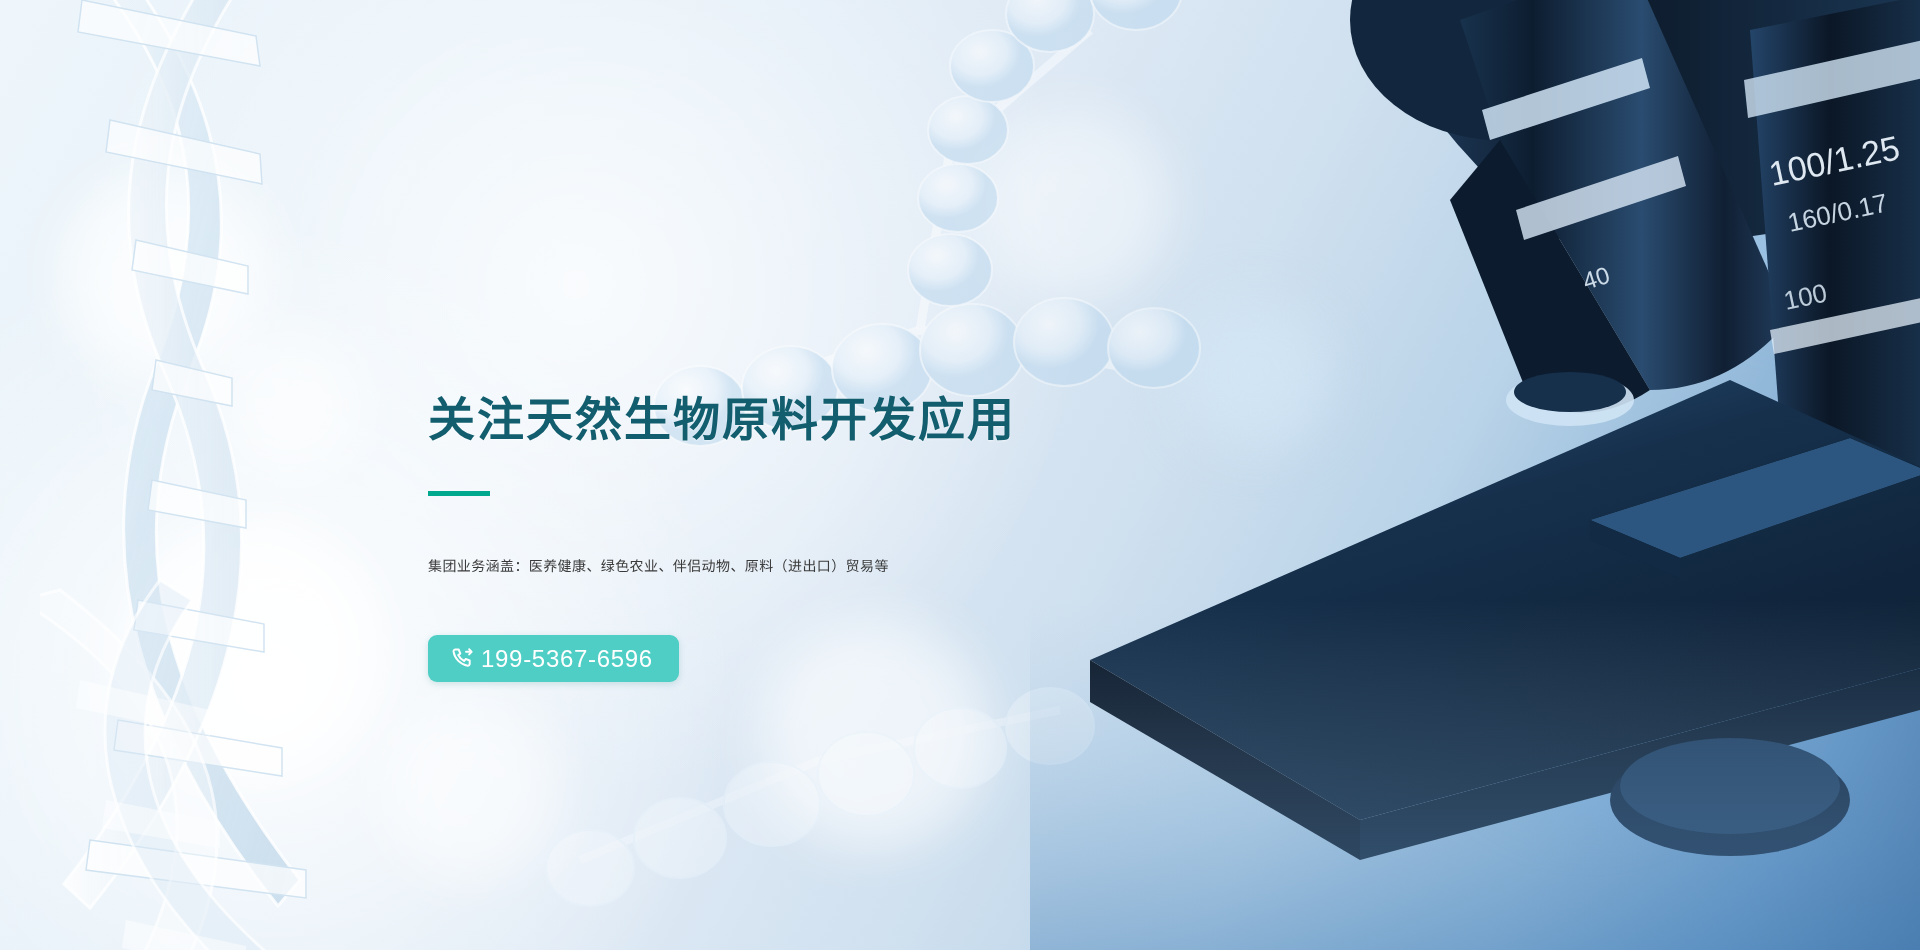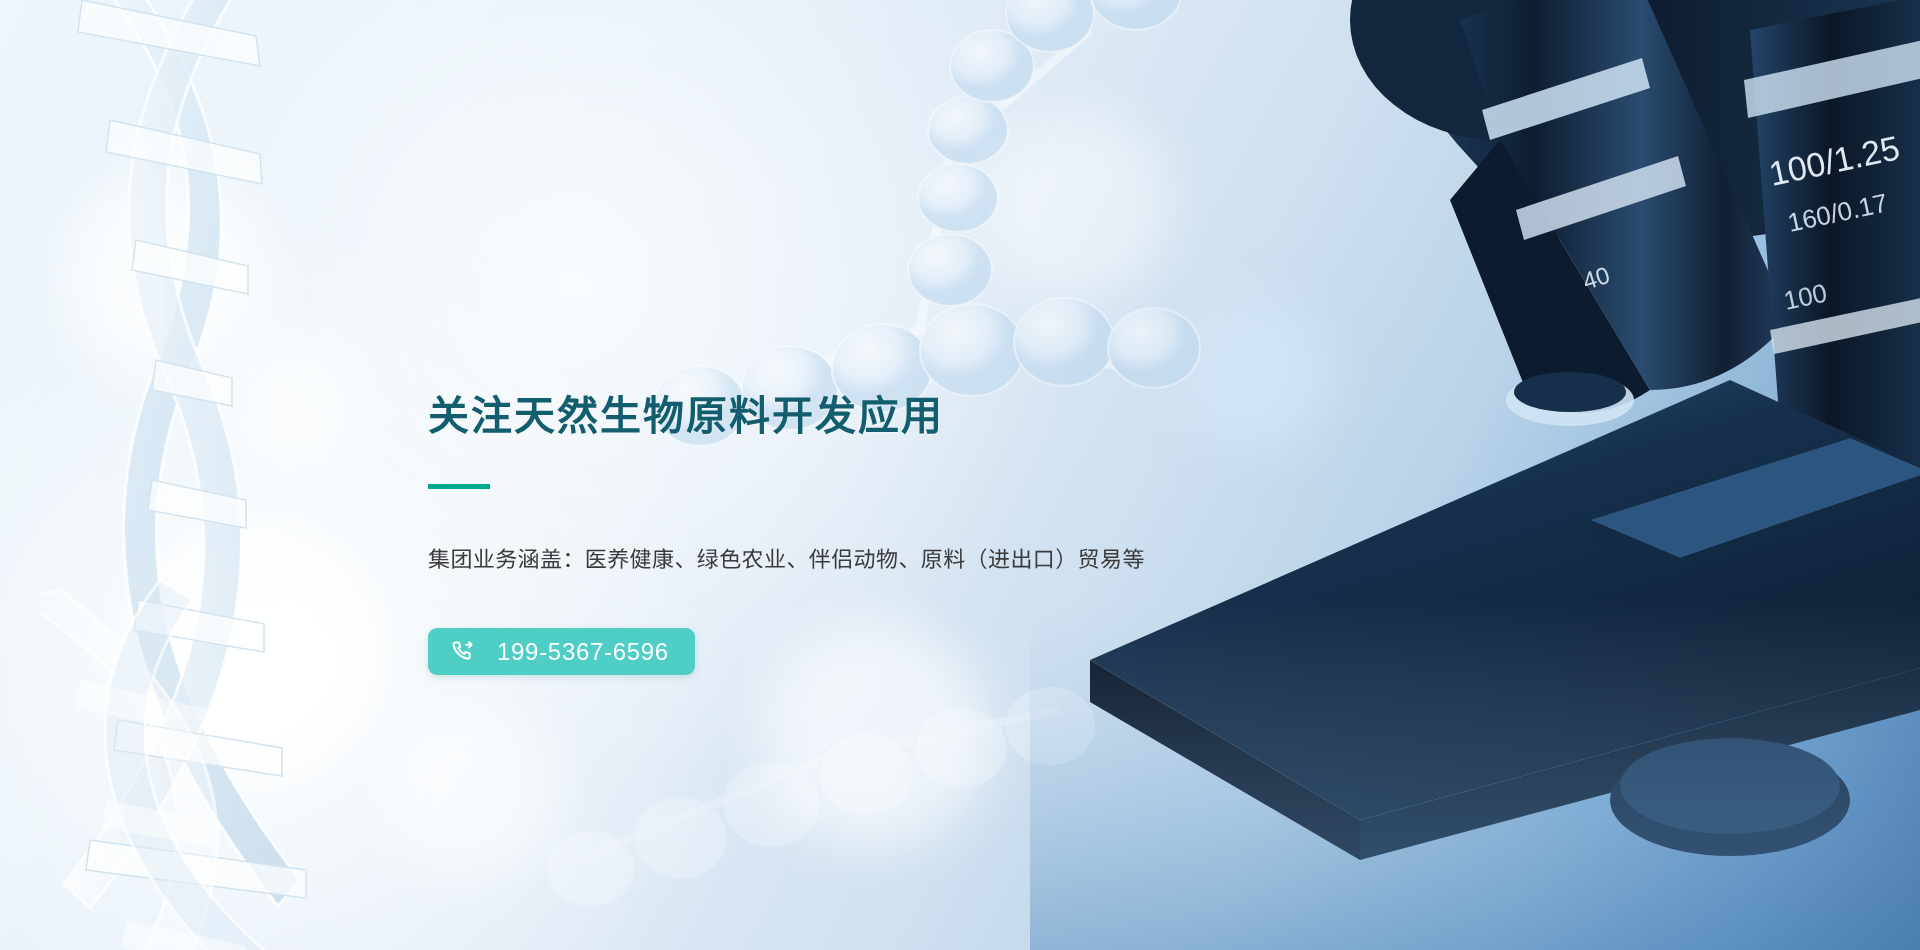--- a/index.html
+++ b/index.html
@@ -45,47 +45,47 @@
   
   .scope      { position:absolute; right:-30px; top:-40px; width:920px; height:1030px; }
 
   
   .content {
     position:absolute;
     left:428px; top:392px;
     width:820px;
   }
   .headline {
-    font-size:41px;
+    font-size:47px;
     font-weight:bold;
     letter-spacing:2px;
     line-height:1.18;
     color:#125e6e;
     white-space:nowrap;
     text-shadow:0 1px 2px rgba(255,255,255,.55);
   }
   .divider {
     width:62px; height:5px;
     background:#00a88e;
     margin-top:44px;
   }
   .desc {
     margin-top:50px;
-    font-size:22px;
+    font-size:14px;
     line-height:41px;
     color:#3b3b3b;
     letter-spacing:.4px;
   }
   .desc p { white-space:nowrap; }
 
   .phone-btn {
     margin-top:48px;
     display:inline-flex;
     align-items:center;
-    gap:22px;
+    gap:6px;
     height:47px;
     padding:0 26px 0 22px;
     background:#4ecec4;
     border:none;
     border-radius:9px;
     cursor:pointer;
     box-shadow:0 2px 7px rgba(60,150,145,.22);
   }
   .phone-btn .ico { display:block; width:25px; height:25px; flex:none; }
   .phone-btn .num {

